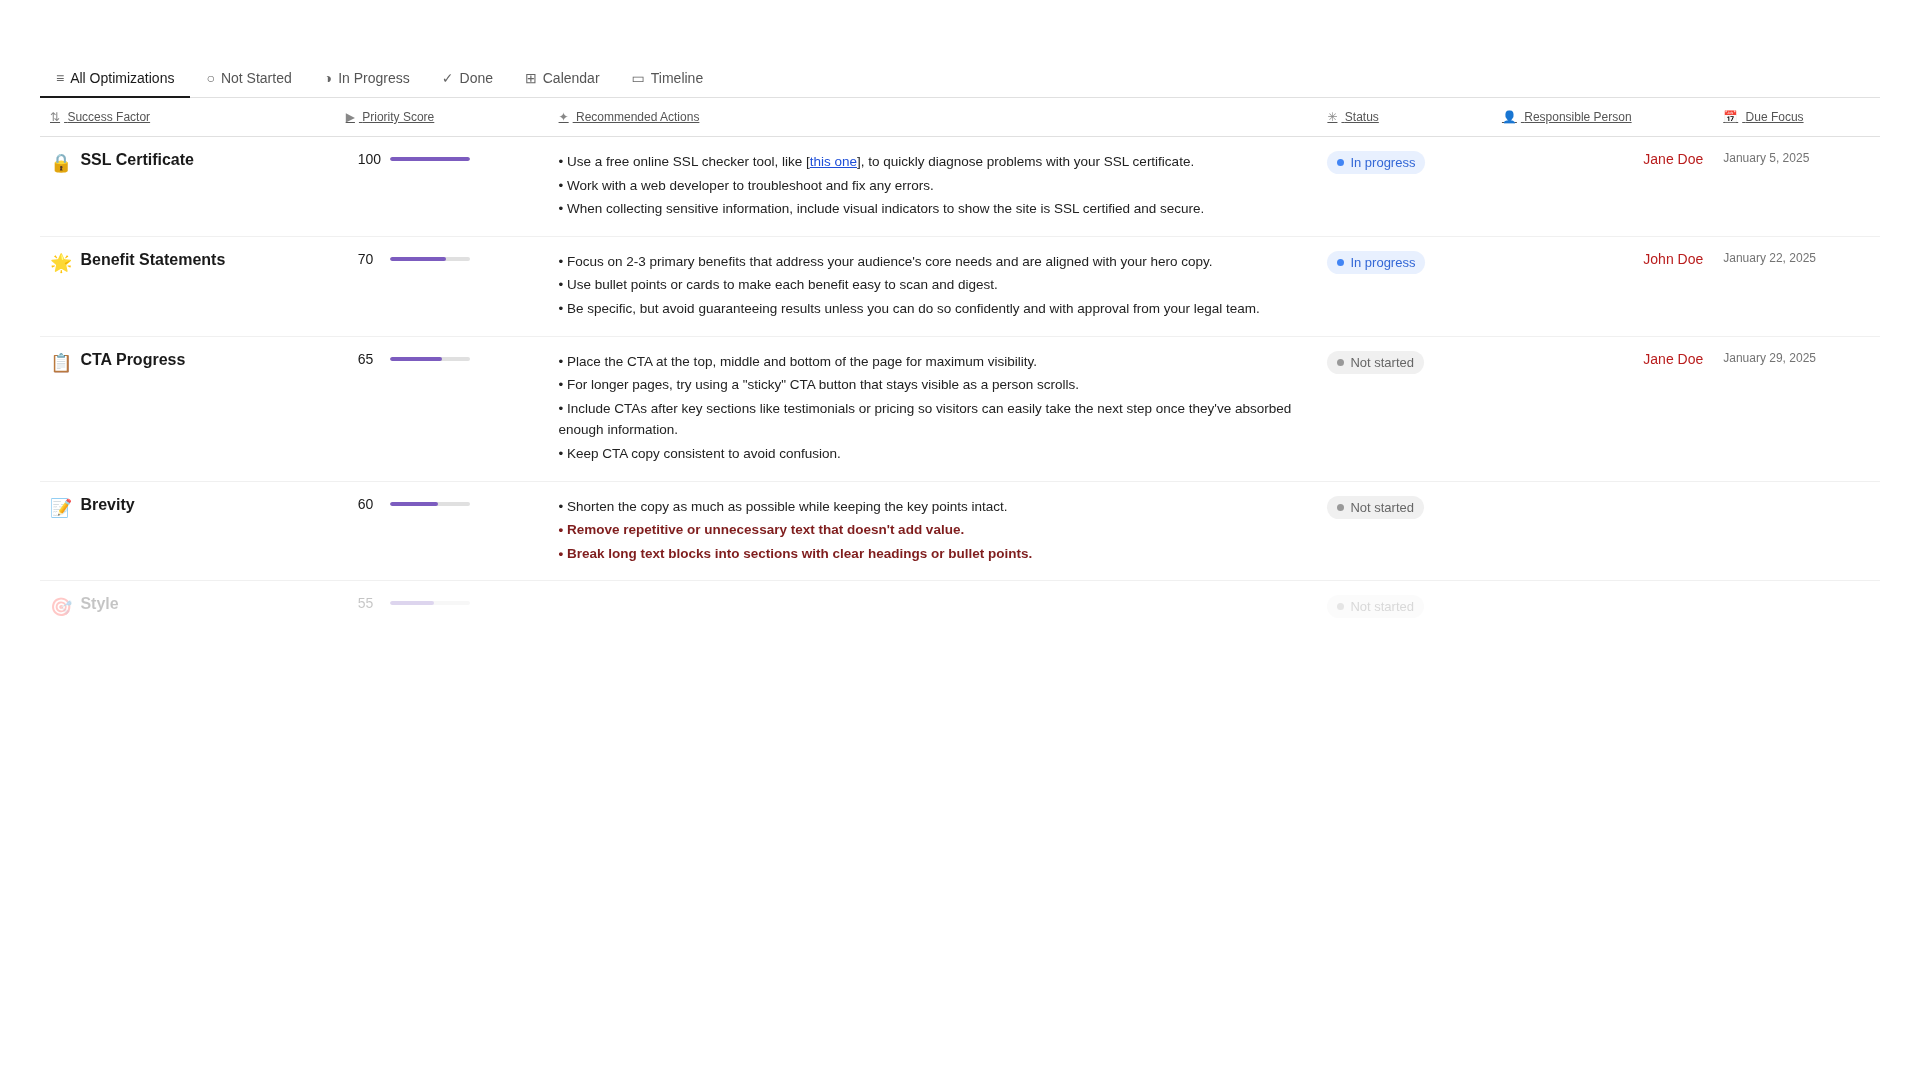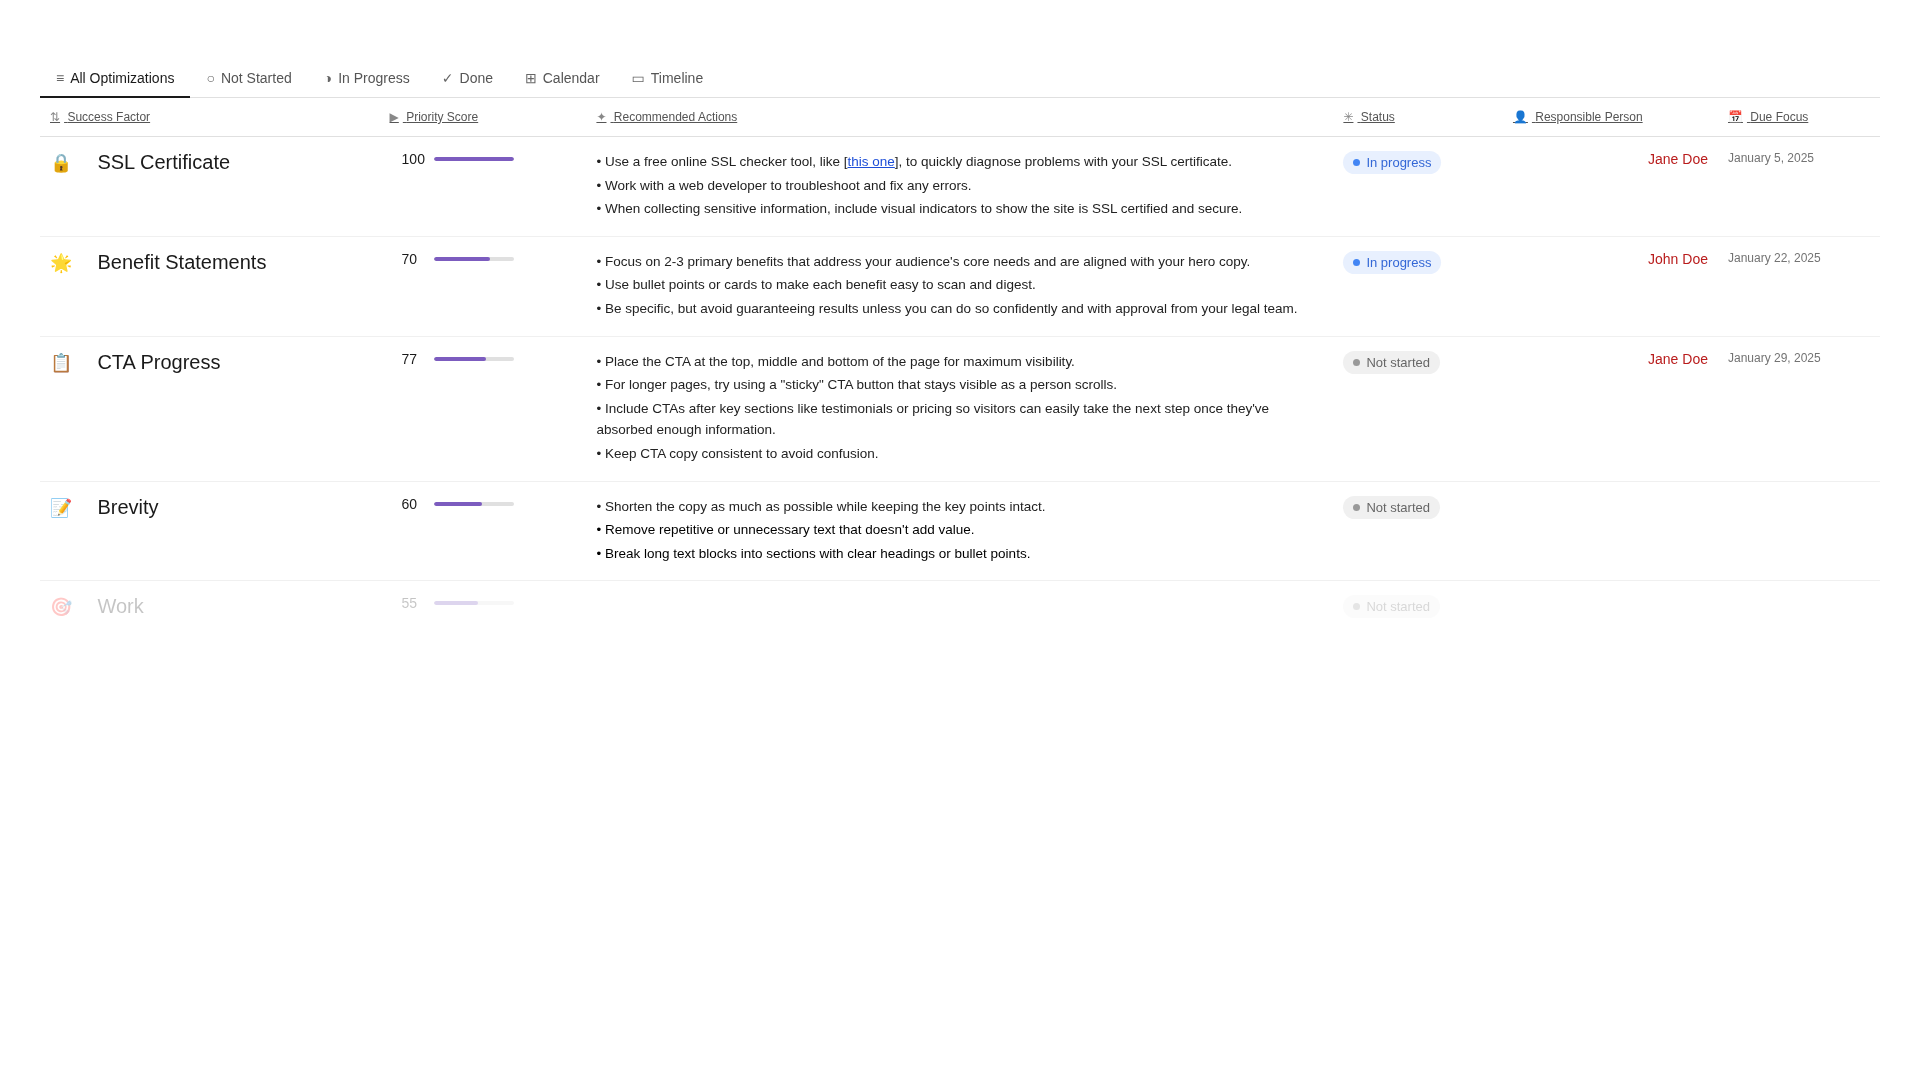--- a/index.html
+++ b/index.html
@@ -80,25 +80,24 @@
       align-items: flex-start;
       gap: 8px;
       min-width: 180px;
     }
     .sf-icon {
       font-size: 18px;
       flex-shrink: 0;
       margin-top: 1px;
     }
     .sf-name {
-      font-weight: 400;
-      font-size: 20px;
+      font-weight: 700;
+      font-size: 16px;
       color: #1a1a1a;
       white-space: nowrap;
-      margin-left: 17px;
     }
 
     
     .ps-cell {
       display: flex;
       align-items: center;
       gap: 8px;
       min-width: 120px;
       white-space: nowrap;
     }
@@ -130,21 +129,22 @@
     }
     .actions-cell p {
       margin-bottom: 2px;
     }
     .link-text {
       color: #1d4ed8;
       text-decoration: underline;
       cursor: pointer;
     }
     .faded {
-      color: #000000;
+      color: #7f1d1d;
+      font-weight: bold;
     }
 
     
     .status-badge {
       display: inline-flex;
       align-items: center;
       gap: 6px;
       padding: 4px 10px;
       border-radius: 20px;
       font-size: 13px;
@@ -305,21 +305,21 @@
       </tr>
       <tr>
         <td>
     <div class="sf-cell">
       <span class="sf-icon">📋</span>
       <span class="sf-name">CTA Progress</span>
     </div>
         </td>
         <td>
     <div class="ps-cell">
-      <span class="ps-number">77</span>
+      <span class="ps-number">65</span>
       <div class="progress-bar-bg">
         <div class="progress-bar-fill" style="width:65%;"></div>
       </div>
     </div>
         </td>
         <td class="actions-cell">
           <p>• Place the CTA at the top, middle and bottom of the page for maximum visibility.</p>
           <p>• For longer pages, try using a "sticky" CTA button that stays visible as a person scrolls.</p>
           <p>• Include CTAs after key sections like testimonials or pricing so visitors can easily take the next step once they've absorbed enough information.</p>
           <p>• Keep CTA copy consistent to avoid confusion.</p>
@@ -357,21 +357,21 @@
       <span class="status-dot dot-gray"></span>
       <span>Not started</span>
     </span></td>
         <td class="person-cell"></td>
         <td class="date-cell"></td>
       </tr>
       <tr class="ghost-row">
         <td>
     <div class="sf-cell">
       <span class="sf-icon">🎯</span>
-      <span class="sf-name">Work</span>
+      <span class="sf-name">Style</span>
     </div>
         </td>
         <td>
     <div class="ps-cell">
       <span class="ps-number">55</span>
       <div class="progress-bar-bg">
         <div class="progress-bar-fill" style="width:55%;"></div>
       </div>
     </div>
         </td>

